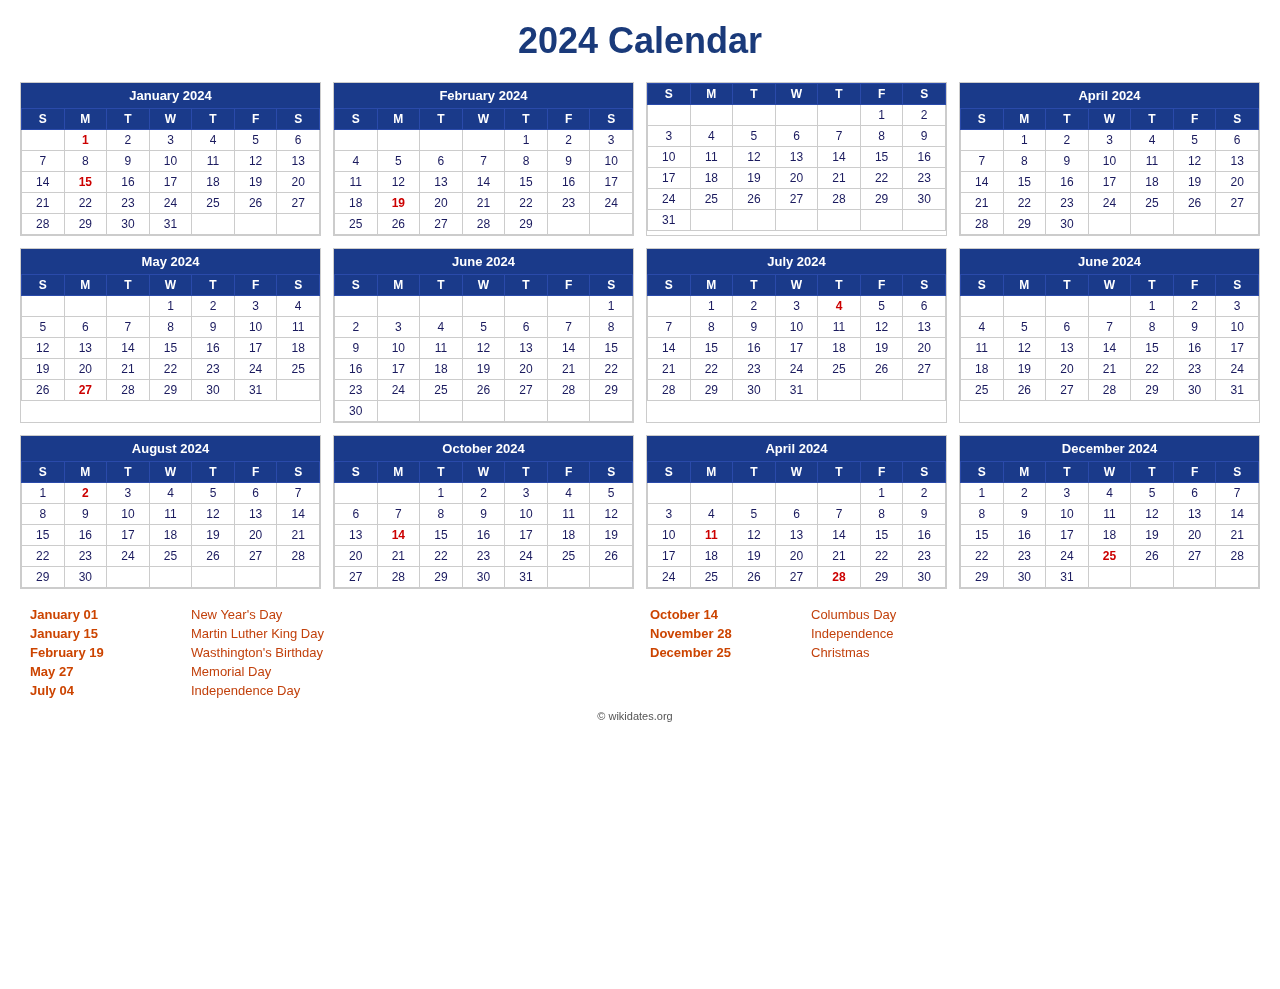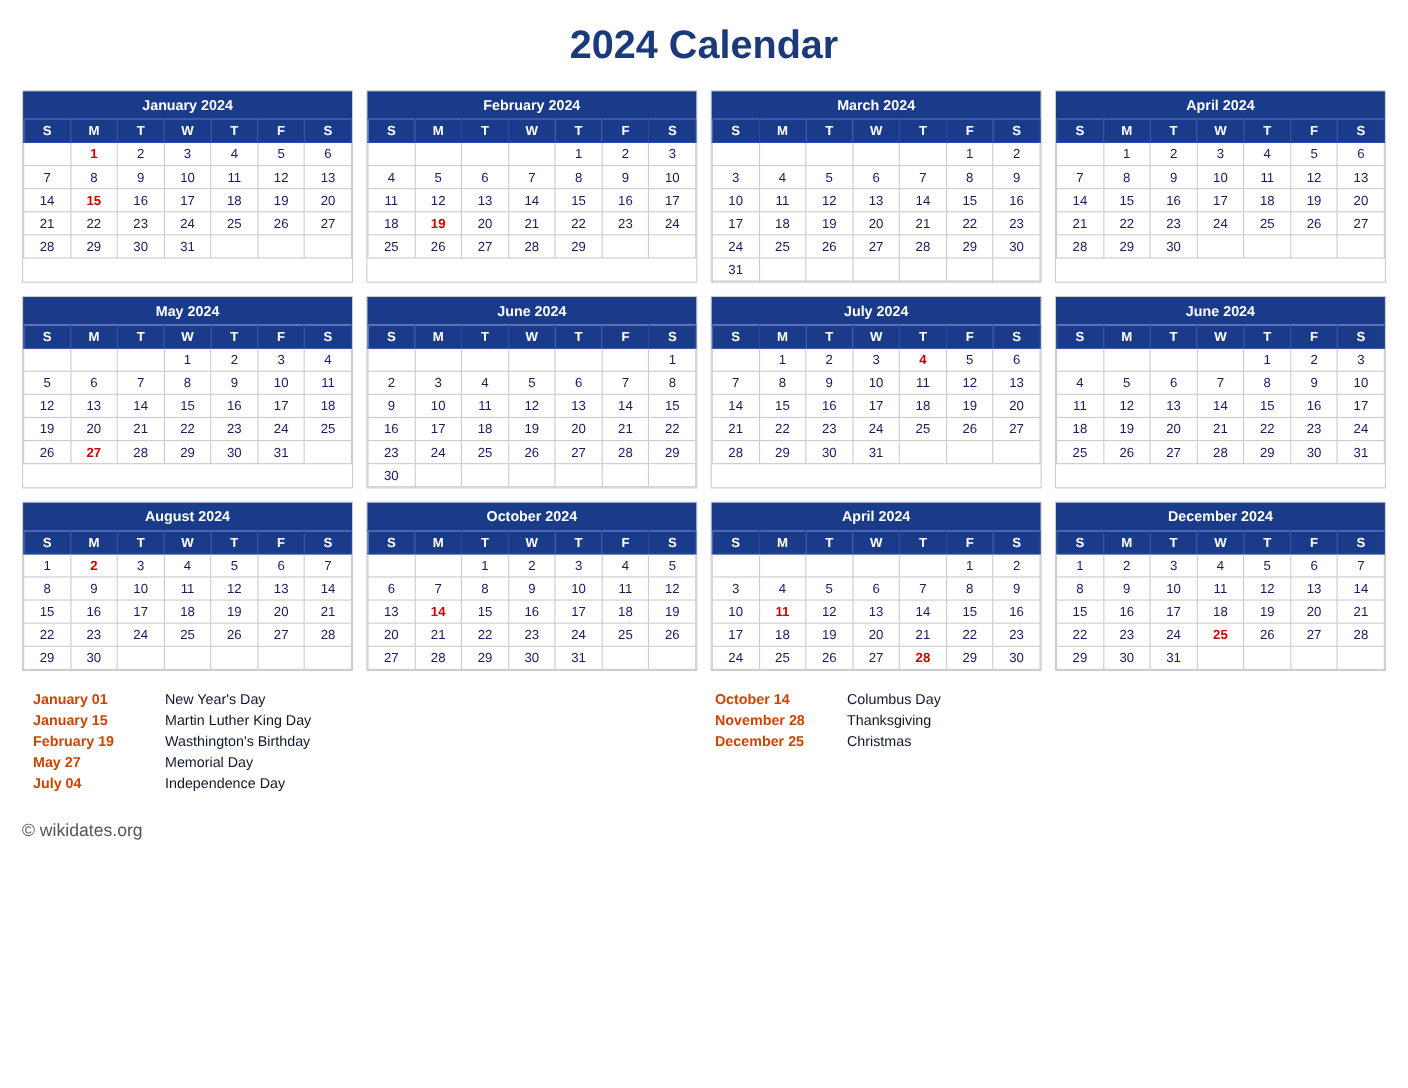--- a/index.html
+++ b/index.html
@@ -62,34 +62,36 @@
       margin-top: 10px;
       font-size: 13px;
     }
     .holiday-col {
       padding: 0 10px;
     }
     .holiday-row {
       display: flex;
       align-items: flex-end;
       margin-bottom: 4px;
+      gap: 17px;
     }
     .holiday-date {
       color: #cc4400;
       font-weight: bold;
       min-width: 120px;
     }
     .holiday-name {
-      color: #0f172a;
+      color: #c2410c;
+      margin-left: 24px;
     }
     .copyright {
-      text-align: left;
-      font-size: 16px;
+      text-align: center;
+      font-size: 11px;
       color: #555;
-      margin-top: 24px;
+      margin-top: 8px;
       padding-right: 10px;
     }
   </style>
 </head>
 <body>
 
 <h1>2024 Calendar</h1>
 
 <div class="calendars-grid" id="calendars-grid">
     <div class="month-block">
@@ -212,21 +214,20 @@
             <td>27</td>
             <td>28</td>
             <td>29</td>
             <td style="color: transparent;"></td>
             <td style="color: transparent;"></td>
           </tr>
         </tbody>
       </table>
     </div>
     <div class="month-block">
-      <div class="month-header">March 2024</div>
       <table>
         <thead>
           <tr>
             <td>S</td>
             <td>M</td>
             <td>T</td>
             <td>W</td>
             <td>T</td>
             <td>F</td>
             <td>S</td>
@@ -891,21 +892,21 @@
         <span class="holiday-name">Independence Day</span>
       </div>
     </div>
   <div class="holiday-col" id="holidays-right">
       <div class="holiday-row">
         <span class="holiday-date">October 14</span>
         <span class="holiday-name">Columbus Day</span>
       </div>
       <div class="holiday-row">
         <span class="holiday-date">November 28</span>
-        <span class="holiday-name">Thanksgiving</span>
+        <span class="holiday-name">Independence</span>
       </div>
       <div class="holiday-row">
         <span class="holiday-date">December 25</span>
         <span class="holiday-name">Christmas</span>
       </div>
     </div>
 </div>
 
 <div class="copyright">© wikidates.org</div>
 

